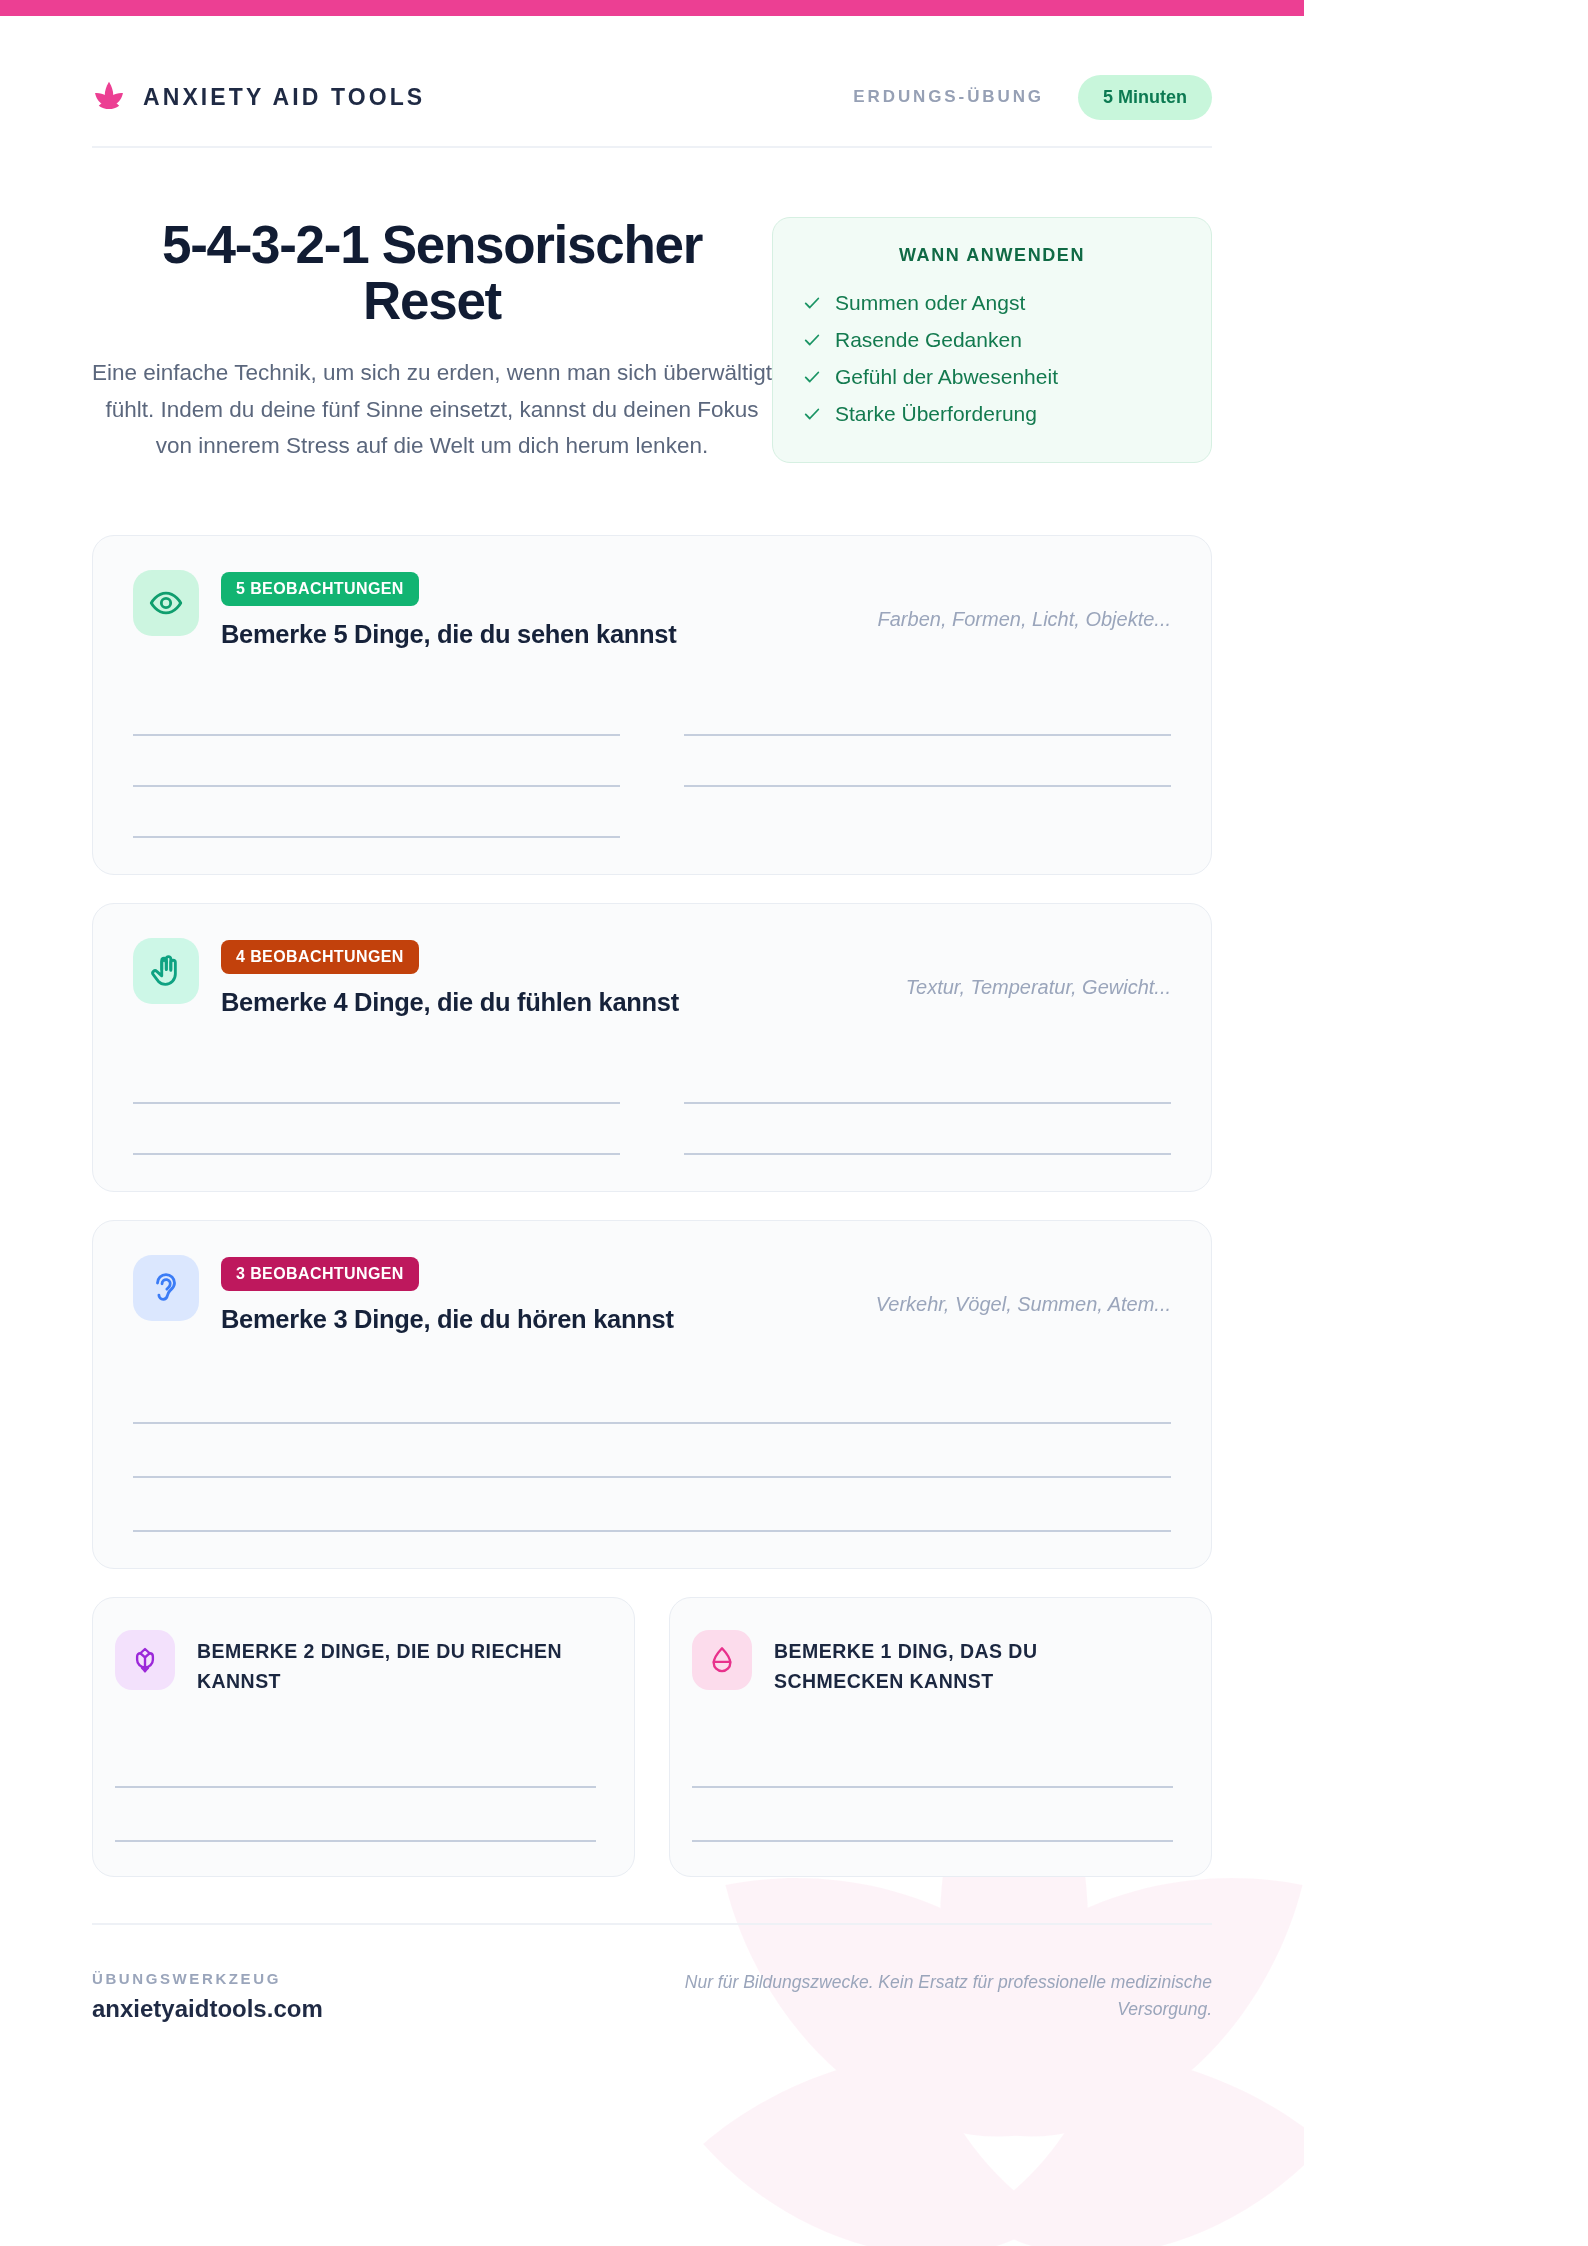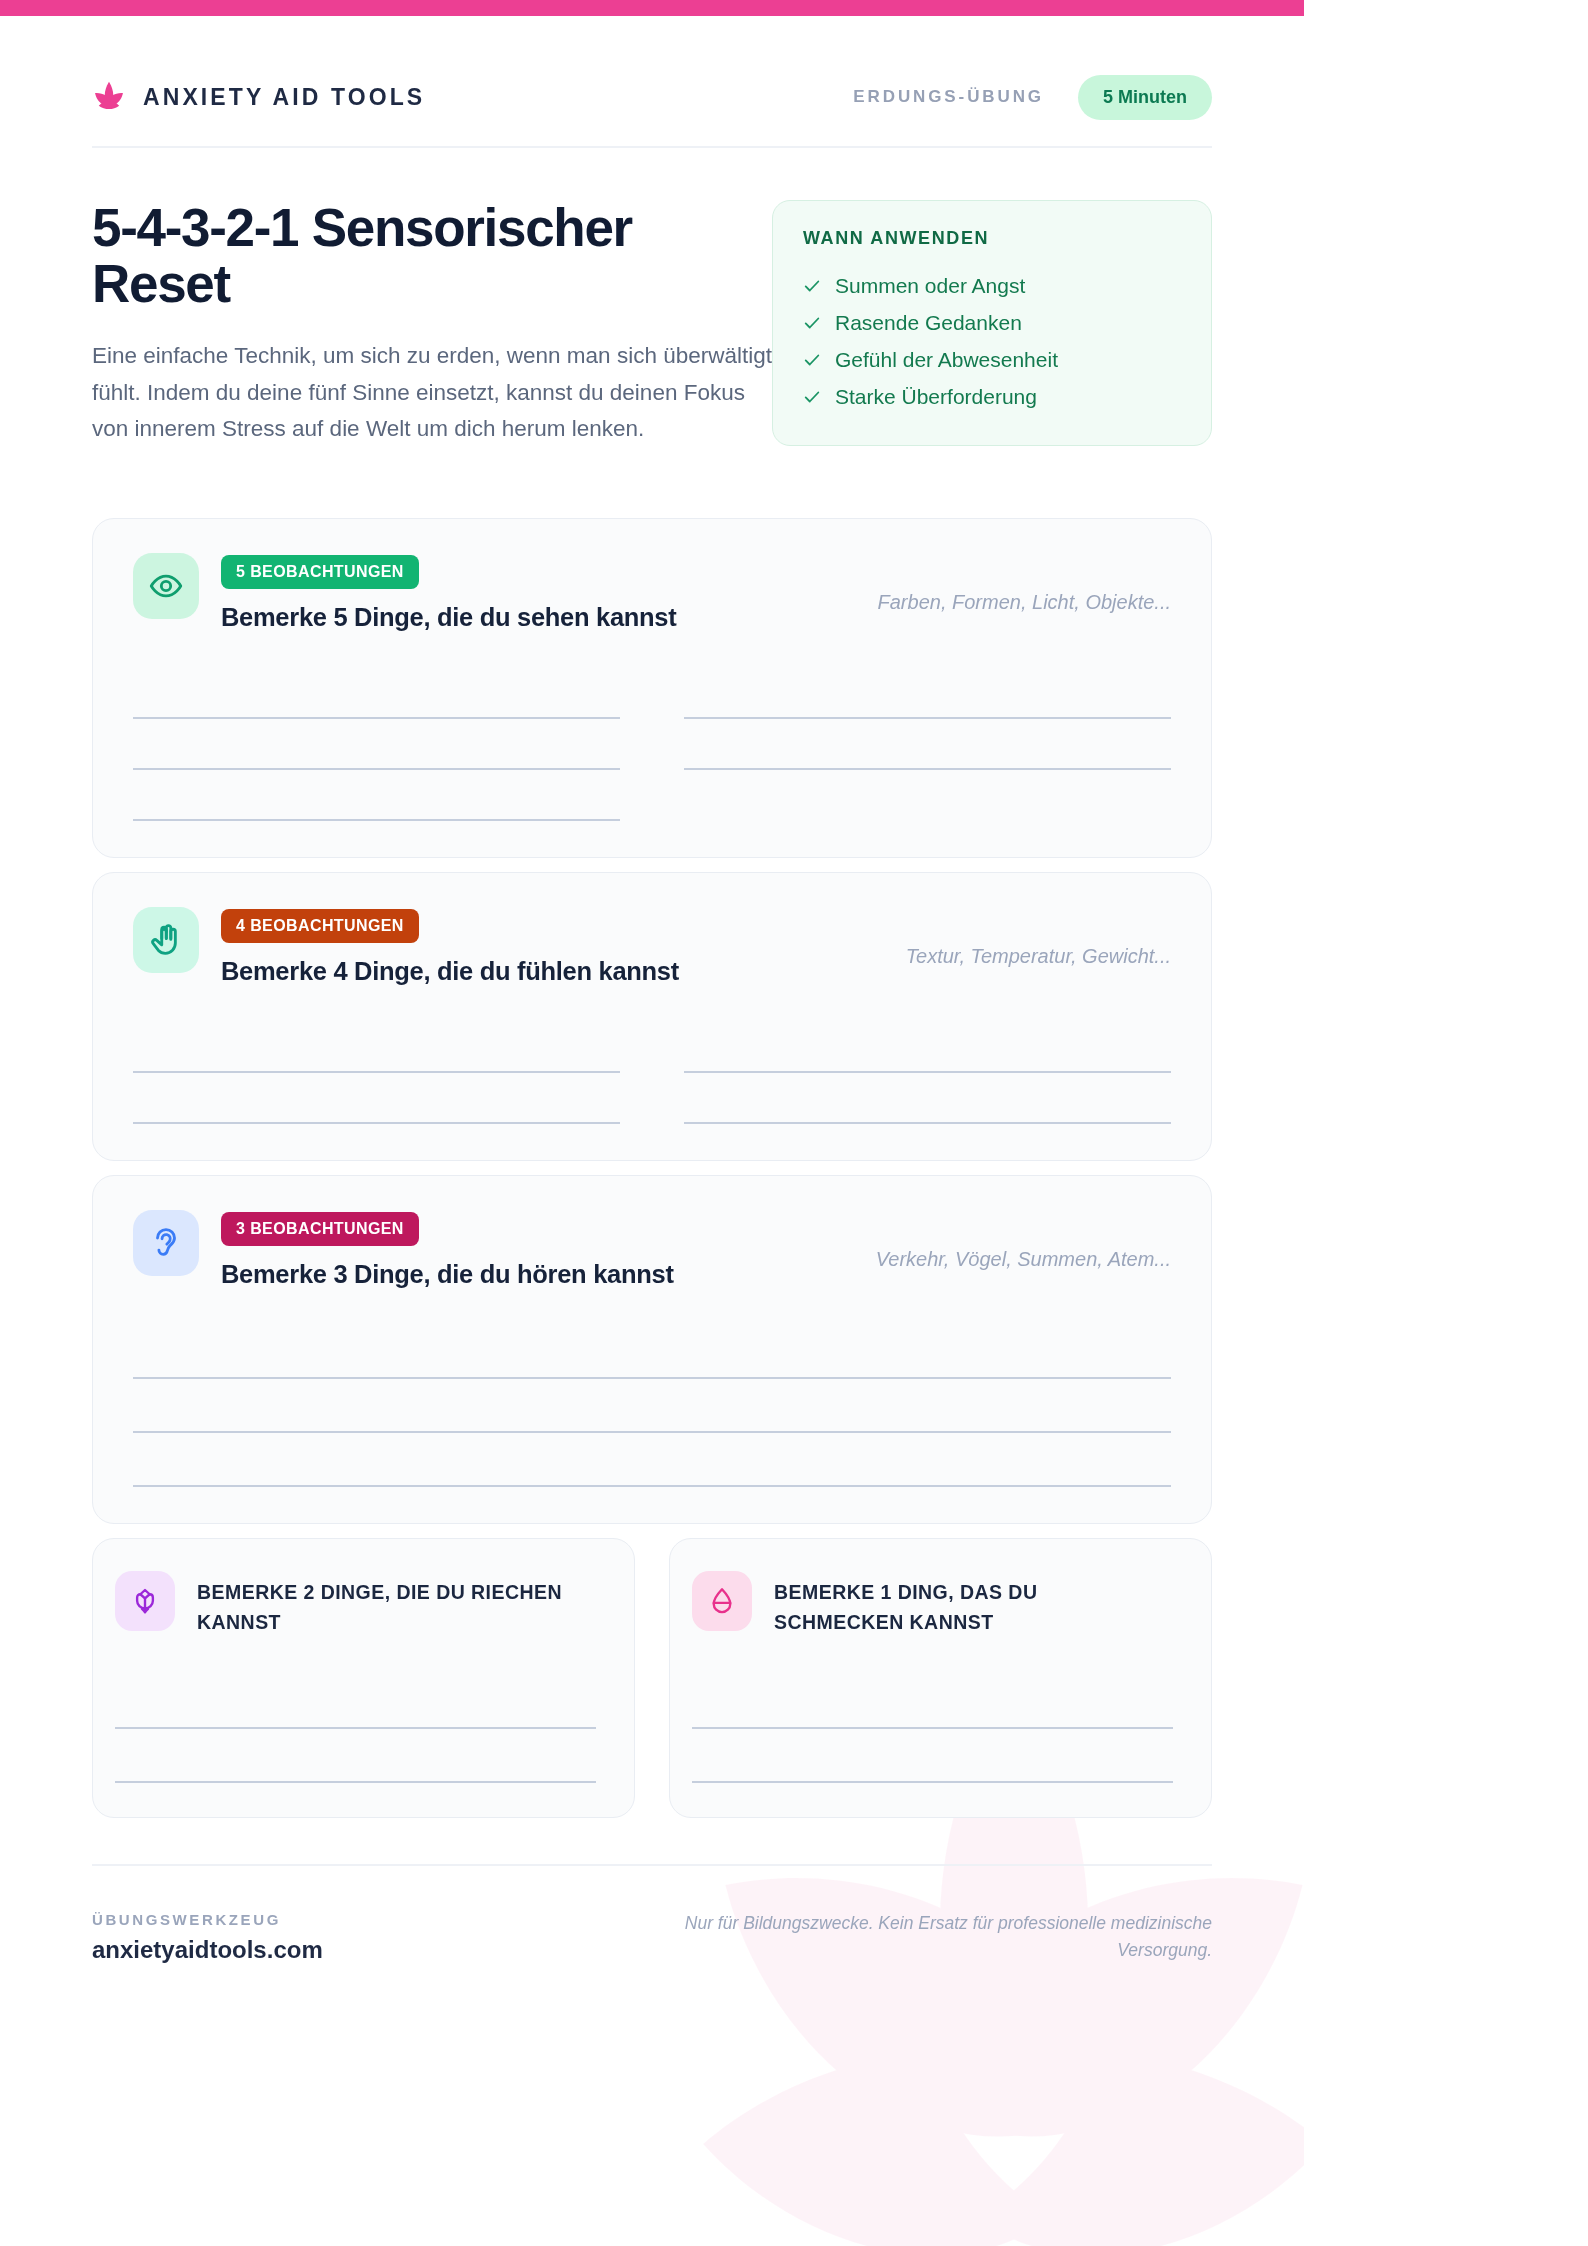--- a/index.html
+++ b/index.html
@@ -84,22 +84,23 @@
     font-size: 18px;
     font-weight: 700;
     padding: 12px 25px;
     border-radius: 999px;
     white-space: nowrap;
   }
 
   
   .hero {
     display: flex;
-    margin-top: 52px;
+    margin-top: 69px;
     align-items: flex-start;
+    text-align: center;
   }
   .hero-left { flex: 1 1 auto; max-width: 920px; }
   .hero-title {
     font-size: 53px;
     font-weight: 800;
     color: #111c33;
     letter-spacing: -1.3px;
     line-height: 1.06;
   }
   .hero-desc {
@@ -139,21 +140,21 @@
   }
 
   
   .cards { margin-top: 70px; }
 
   .sense-card {
     background: #fafbfc;
     border: 1.5px solid #e9edf3;
     border-radius: 22px;
     padding: 34px 40px 36px 40px;
-    margin-bottom: 14px;
+    margin-bottom: 28px;
     position: relative;
   }
 
   .sense-head {
     display: flex;
     align-items: flex-start;
     gap: 22px;
   }
   .sense-icon {
     width: 66px; height: 66px;

